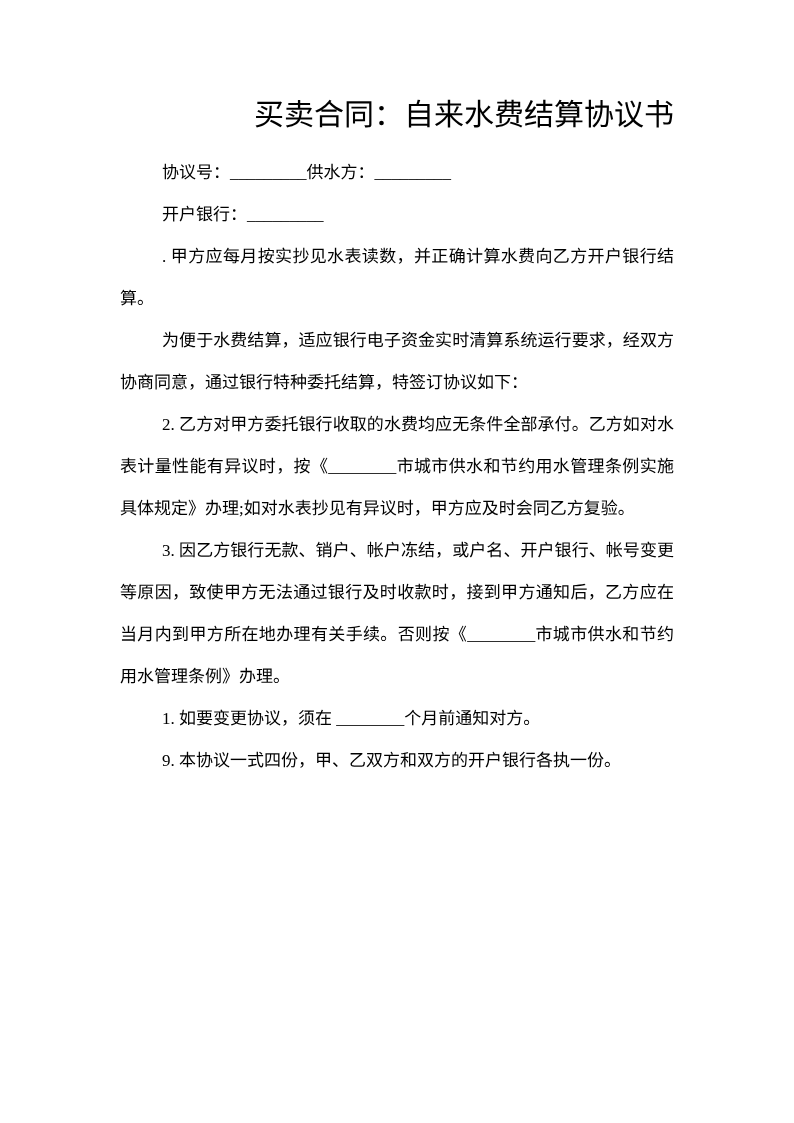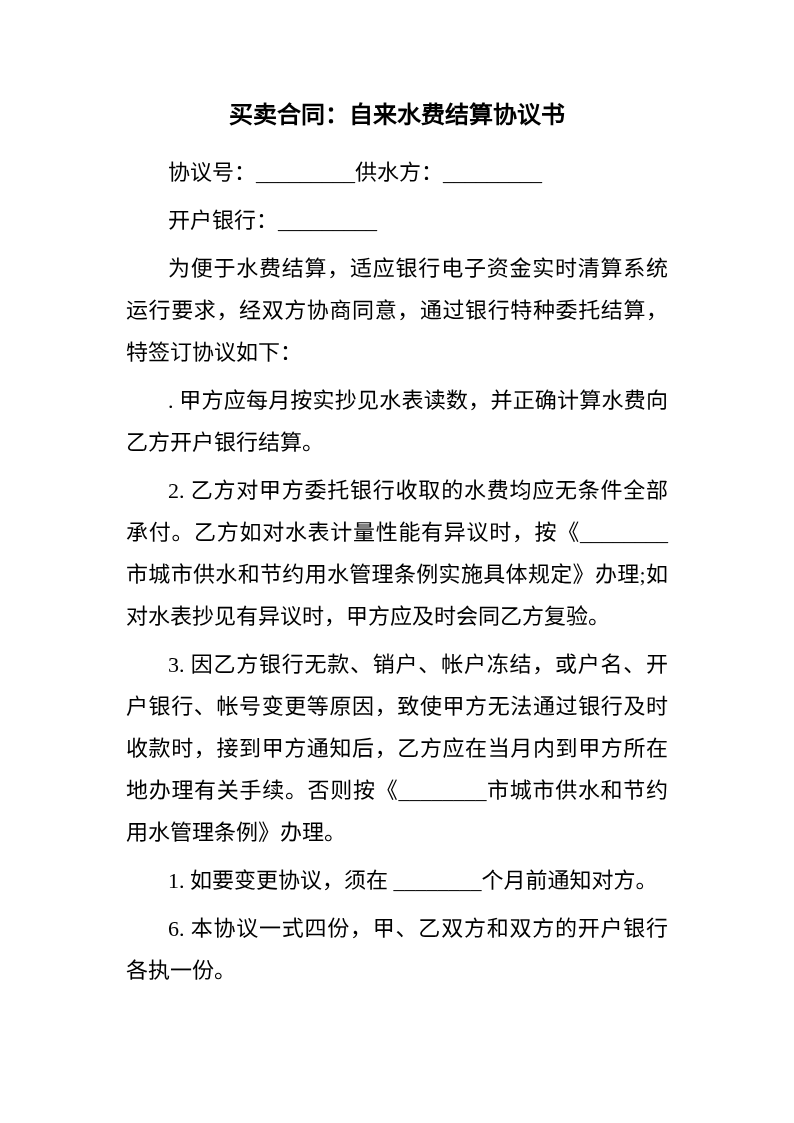--- a/index.html
+++ b/index.html
@@ -14,51 +14,51 @@
     font-family: "Liberation Serif", "DejaVu Serif", serif;
     overflow: hidden;
   }
   .doc {
     box-sizing: border-box;
     width: 794px;
     height: 1123px;
     padding: 97px 120px 0 120px;
   }
   .title {
-    font-size: 24px;
+    font-size: 30px;
     line-height: 36px;
-    font-weight: bold;
-    text-align: center;
+    font-weight: normal;
+    text-align: right;
     margin: 0 0 19px 0;
   }
   p.line {
-    font-size: 22px;
+    font-size: 17px;
     line-height: 42px;
-    margin: 6px;
+    margin: 0;
     text-indent: 42px;
     text-align: justify;
     text-justify: inter-ideograph;
   }
 </style>
 </head>
 <body>
 
 <div class="doc">
   <h1 class="title">买卖合同：自来水费结算协议书</h1>
 
   <p class="line">协议号：_________供水方：_________</p>
 
 
   <p class="line">开户银行：_________</p>
 
+  <p class="line">. 甲方应每月按实抄见水表读数，并正确计算水费向乙方开户银行结算。</p>
+
   <p class="line">为便于水费结算，适应银行电子资金实时清算系统运行要求，经双方协商同意，通过银行特种委托结算，特签订协议如下：</p>
-
-  <p class="line">. 甲方应每月按实抄见水表读数，并正确计算水费向乙方开户银行结算。</p>
 
   <p class="line">2. 乙方对甲方委托银行收取的水费均应无条件全部承付。乙方如对水表计量性能有异议时，按《________市城市供水和节约用水管理条例实施具体规定》办理;如对水表抄见有异议时，甲方应及时会同乙方复验。</p>
 
   <p class="line">3. 因乙方银行无款、销户、帐户冻结，或户名、开户银行、帐号变更等原因，致使甲方无法通过银行及时收款时，接到甲方通知后，乙方应在当月内到甲方所在地办理有关手续。否则按《________市城市供水和节约用水管理条例》办理。</p>
 
   <p class="line">1. 如要变更协议，须在 ________个月前通知对方。</p>
 
 
-  <p class="line">6. 本协议一式四份，甲、乙双方和双方的开户银行各执一份。</p>
+  <p class="line">9. 本协议一式四份，甲、乙双方和双方的开户银行各执一份。</p>
 </div>
 
 </body></html>

